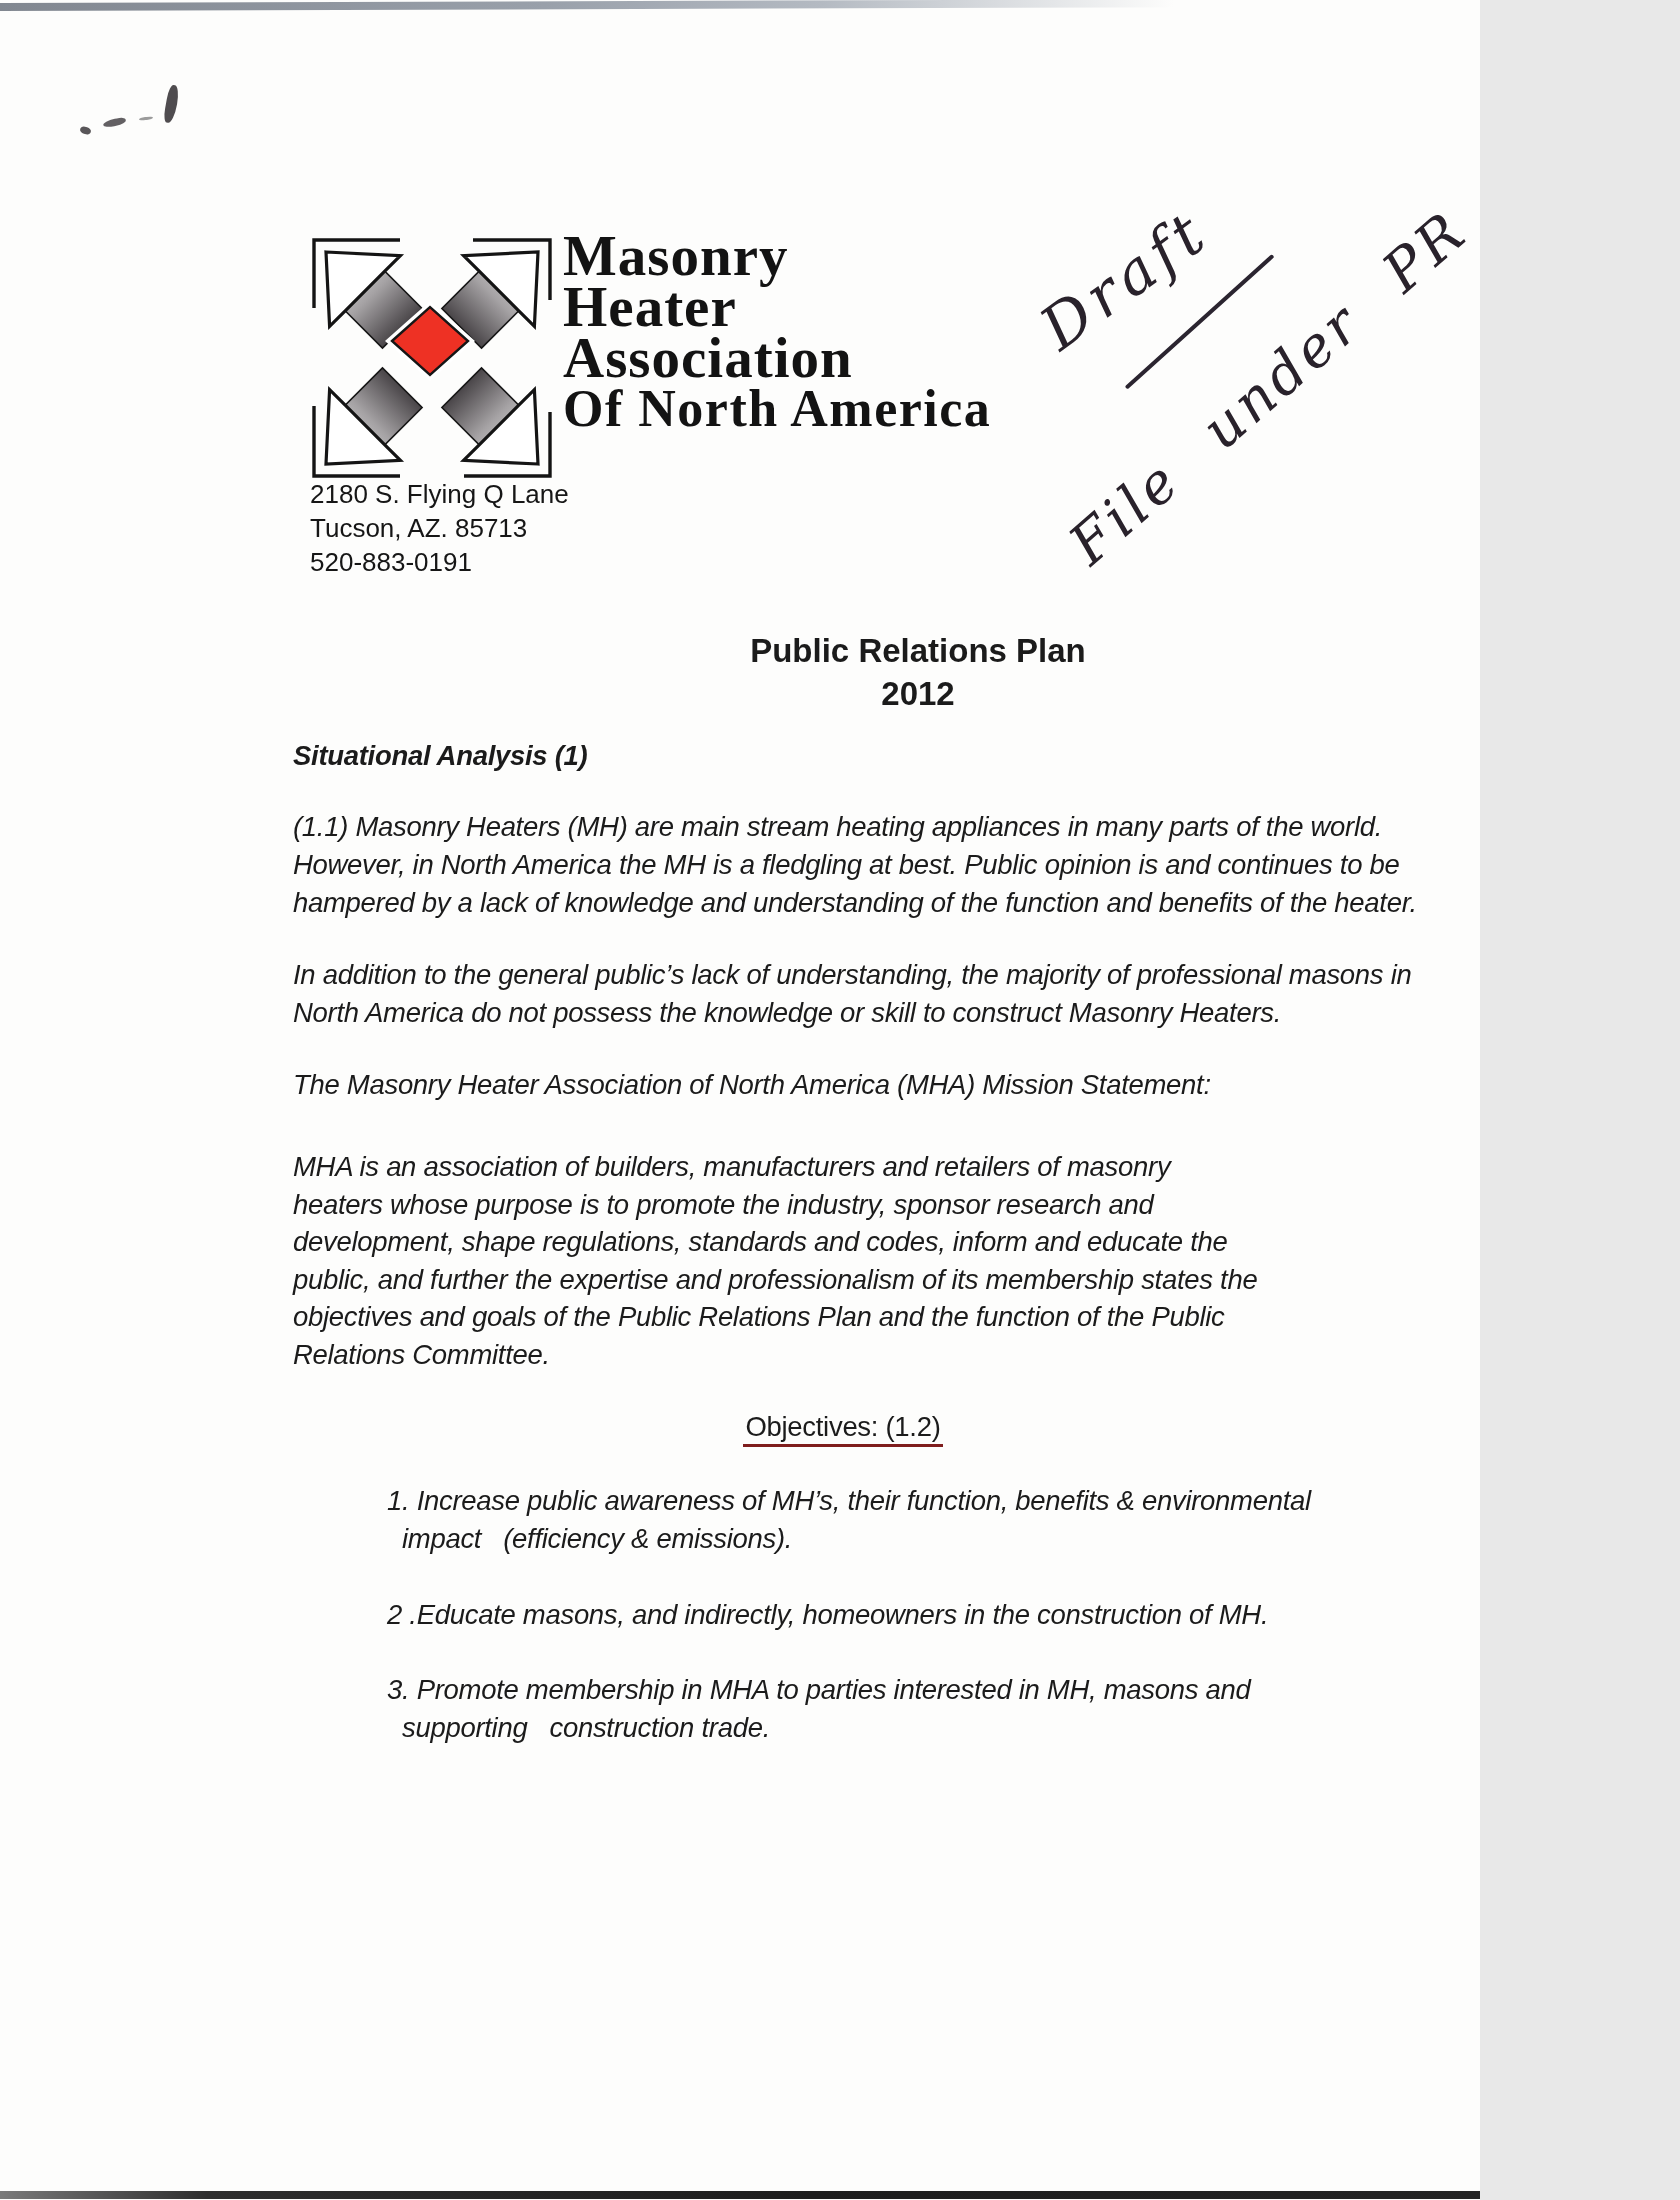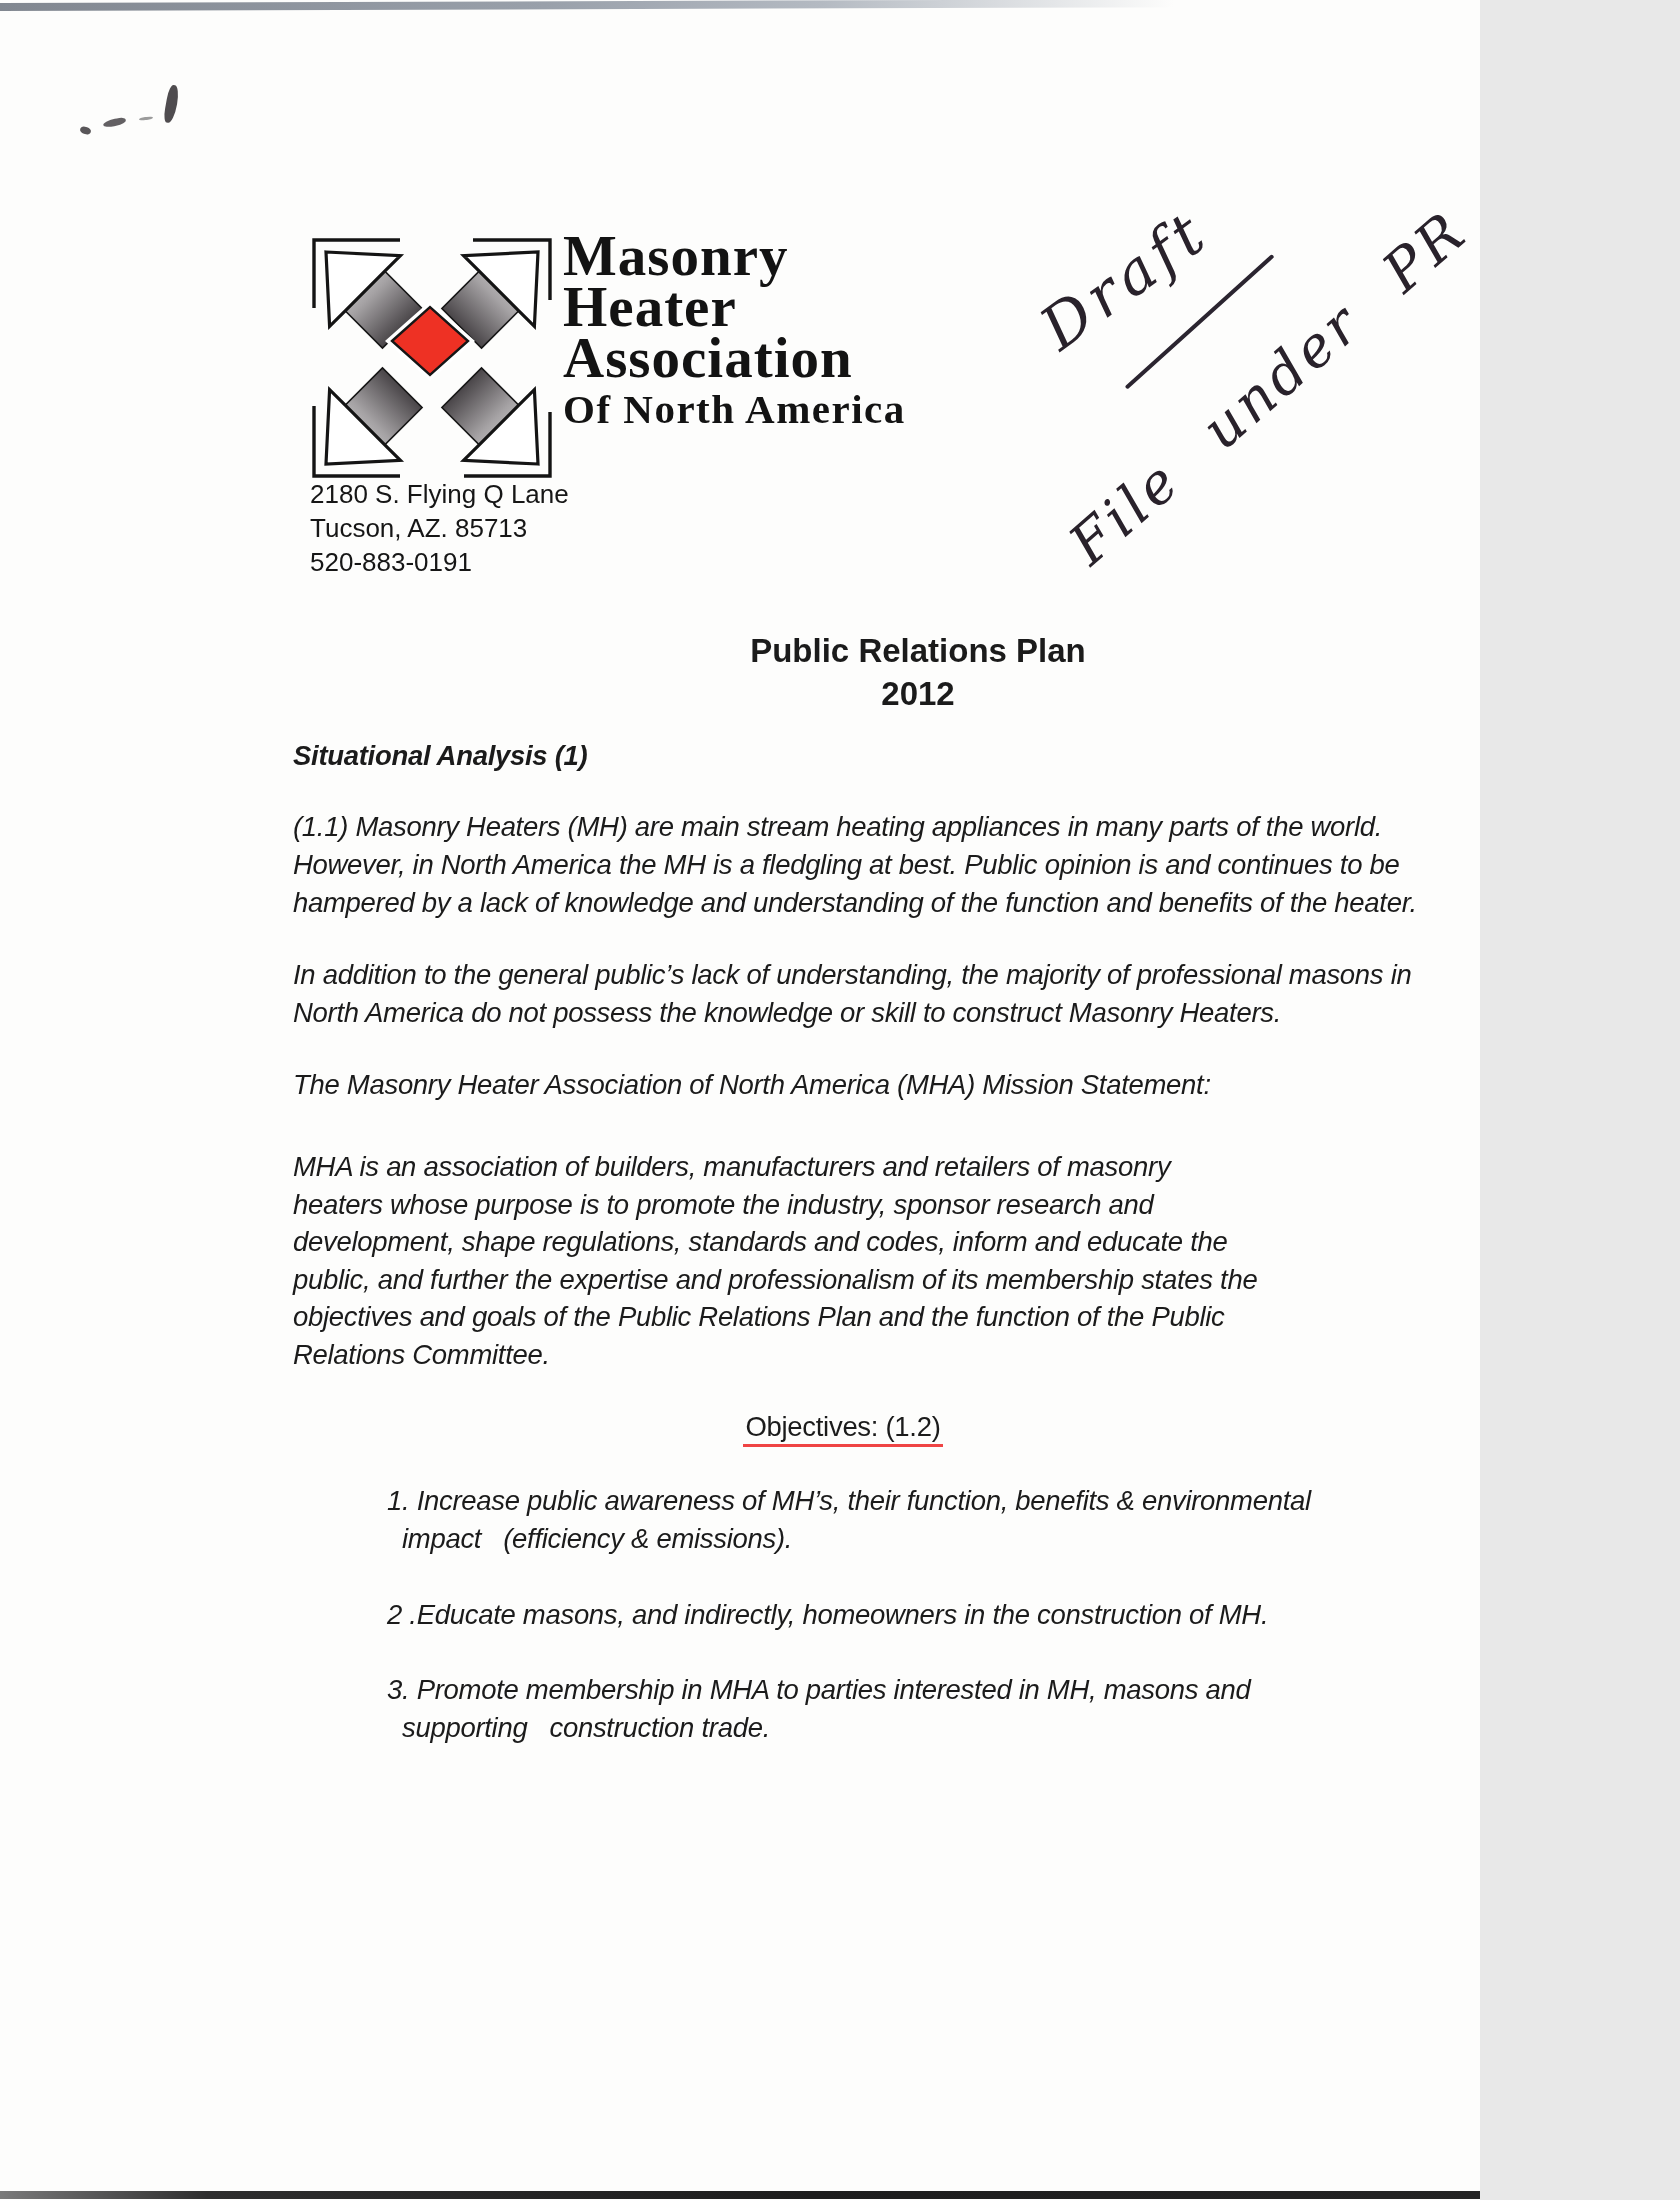--- a/index.html
+++ b/index.html
@@ -30,21 +30,21 @@
   .ink.m2{left:103px;top:119px;width:23px;height:7px;transform:rotate(-12deg);opacity:.8;border-radius:60% 40% 50% 50%;}
   .ink.m3{left:139px;top:117px;width:14px;height:3px;background:#9b9b9b;transform:rotate(-8deg);}
   .ink.m4{left:166px;top:85px;width:11px;height:38px;transform:rotate(10deg);border-radius:45% 55% 60% 40%;opacity:.9;}
   
   .logo-svg{position:absolute;left:312px;top:238px;}
   .logo-text{
     position:absolute;left:563px;top:230px;
     font-family:"Liberation Serif", serif;font-weight:bold;color:#131313;
   }
   .logo-text .big{font-size:57px;line-height:51px;letter-spacing:1px;white-space:pre;}
-  .logo-text .small{font-size:41px;line-height:46px;letter-spacing:1.5px;margin-top:3px;white-space:pre;}
+  .logo-text .small{font-size:52px;line-height:46px;letter-spacing:1.5px;margin-top:3px;white-space:pre;}
   .address{
     position:absolute;left:310px;top:477px;
     font-size:26px;line-height:34px;color:#161616;
   }
   .address div{white-space:pre;}
   
   .hand{
     position:absolute;
     font-family:"DejaVu Serif", serif;font-style:italic;
     color:#29222b;white-space:pre;
@@ -70,21 +70,21 @@
   }
   .doc-title div{white-space:pre;}
   .blk{position:absolute;left:293px;font-size:27.5px;line-height:38px;letter-spacing:-0.3px;}
   .blk div{white-space:pre;font-style:italic;}
   .b-heading{top:737px;font-weight:bold;}
   .b-p1{top:808px;}
   .b-p2{top:956px;}
   .b-mintro{top:1066px;}
   .b-mpara{top:1148px;line-height:37.5px;}
   .b-obj-heading{top:1408px;width:1100px;text-align:center;}
-  .b-obj-heading span{border-bottom:3px solid #ef4444;padding:0 2px 2px 2px;}
+  .b-obj-heading span{border-bottom:3px solid #7f1d1d;padding:0 2px 2px 2px;}
   .b-item{left:387px;}
   .b-item1{top:1482px;}
   .b-item2{top:1596px;}
   .b-item3{top:1671px;}
   .b-item .cont{padding-left:15px;}
 </style>
 </head>
 <body>
 
 <div class="page">

